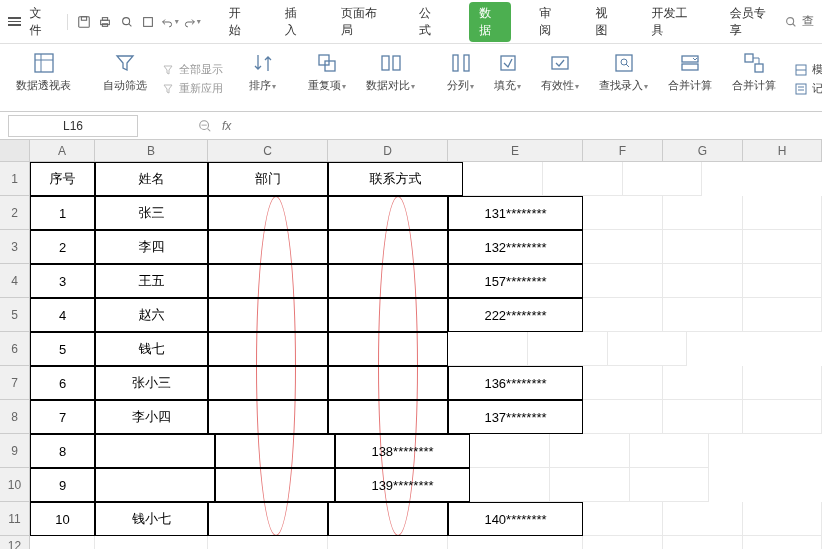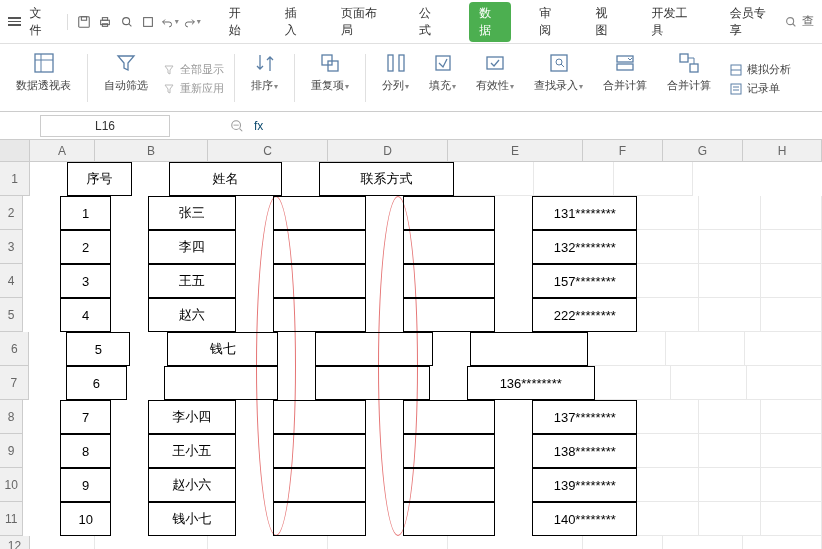--- a/index.html
+++ b/index.html
@@ -19,34 +19,34 @@
 .ribbon { display: flex; align-items: flex-start; height: 68px; padding: 6px 10px 0 10px; border-bottom: 1px solid #ccc; gap: 8px; }
 .ribbon-group { display: flex; flex-direction: column; align-items: center; justify-content: flex-start; height: 58px; padding: 0 6px; position: relative; }
 .ribbon-group .big-icon { width: 26px; height: 26px; display: flex; align-items: center; justify-content: center; color: #5b7fa6; margin-bottom: 2px; }
 .ribbon-group .label { font-size: 11px; color: #444; white-space: nowrap; }
 .ribbon-vdiv { width: 1px; height: 48px; background: #e0e0e0; margin: 4px 2px 0 2px; }
 .ribbon-stack { display: flex; flex-direction: column; gap: 4px; justify-content: center; height: 58px; }
 .ribbon-stack .small-item { display: flex; align-items: center; gap: 4px; font-size: 11px; color: #999; white-space: nowrap; }
 .ribbon-stack .small-item .si-icon { width: 14px; height: 14px; display: inline-flex; align-items: center; justify-content: center; }
 .dd { font-size: 8px; color: #888; margin-left: 1px; }
 
-.namebox-row { display: flex; align-items: center; height: 28px; border-bottom: 1px solid #ccc; padding-left: 32px; }
+.namebox-row { display: flex; align-items: center; height: 28px; border-bottom: 1px solid #ccc; }
 .namebox { width: 130px; height: 22px; border: 1px solid #ccc; margin-left: 8px; display: flex; align-items: center; justify-content: center; font-size: 12px; color: #333; background: #fff; }
 .fx-area { display: flex; align-items: center; margin-left: 60px; gap: 10px; color: #888; }
 .fx-input { flex: 1; height: 22px; }
 
 .sheet { position: relative; }
 .col-headers { display: flex; height: 22px; background: #f0f0f0; border-bottom: 1px solid #ccc; }
 .corner { width: 30px; border-right: 1px solid #ccc; background: #e8e8e8; }
 .col-h { border-right: 1px solid #ccc; display: flex; align-items: center; justify-content: center; color: #666; font-size: 12px; }
 .row { display: flex; height: 34px; }
 .row-h { width: 30px; background: #f0f0f0; border-right: 1px solid #ccc; border-bottom: 1px solid #ccc; display: flex; align-items: center; justify-content: center; color: #666; font-size: 12px; }
 .cell { border-right: 1px solid #e8e8e8; border-bottom: 1px solid #e8e8e8; display: flex; align-items: center; justify-content: center; font-size: 13px; color: #000; position: relative; }
 .cA { width: 65px; } .cB { width: 113px; } .cC { width: 120px; } .cD { width: 120px; } .cE { width: 135px; } .cF { width: 80px; } .cG { width: 80px; } .cH { width: 79px; }
-.bordered { border: 1px solid #000 !important; margin-left: 37px; }
+.bordered { border: 1px solid #000 !important; }
 .row12 .cell { border-bottom: 1px solid #e8e8e8; }
 .row12 { height: 20px; }
 
 .ellipse { position: absolute; border: 1px solid #e57373; border-radius: 50%; pointer-events: none; }
 .ellipse.c { left: 256px; top: 34px; width: 40px; height: 340px; }
 .ellipse.d { left: 378px; top: 34px; width: 40px; height: 340px; }
 
 svg { display: block; }
 </style>
 </head>
@@ -166,20 +166,29 @@
   <div class="ribbon-vdiv"></div>
   <div class="ribbon-group">
     <div class="big-icon">
         <svg width="24" height="24" viewBox="0 0 24 24">
           <rect x="4" y="4" width="10" height="10" fill="none" stroke="#5b7fa6" stroke-width="1.3"></rect>
           <rect x="10" y="10" width="10" height="10" fill="none" stroke="#5b7fa6" stroke-width="1.3"></rect>
         </svg>
       </div>
     <div class="label"><span>重复项</span><span class="dd">▾</span></div>
   </div>
+  <div class="ribbon-group">
+    <div class="big-icon">
+        <svg width="24" height="24" viewBox="0 0 24 24">
+          <rect x="3" y="5" width="7" height="14" fill="none" stroke="#5b7fa6" stroke-width="1.3"></rect>
+          <rect x="14" y="5" width="7" height="14" fill="none" stroke="#5b7fa6" stroke-width="1.3"></rect>
+        </svg>
+      </div>
+    <div class="label"><span>数据对比</span><span class="dd">▾</span></div>
+  </div>
   <div class="ribbon-vdiv"></div>
   <div class="ribbon-group">
     <div class="big-icon">
         <svg width="24" height="24" viewBox="0 0 24 24">
           <rect x="4" y="4" width="5" height="16" fill="none" stroke="#5b7fa6" stroke-width="1.3"></rect>
           <rect x="15" y="4" width="5" height="16" fill="none" stroke="#5b7fa6" stroke-width="1.3"></rect>
         </svg>
       </div>
     <div class="label"><span>分列</span><span class="dd">▾</span></div>
   </div>
@@ -255,21 +264,21 @@
 </div>
 
 <div class="namebox-row">
   <div class="namebox">L16</div>
   <div class="fx-area">
     <svg width="14" height="14" viewBox="0 0 16 16">
         <circle cx="7" cy="7" r="5" fill="none" stroke="#999" stroke-width="1.2"></circle>
         <line x1="4" y1="7" x2="10" y2="7" stroke="#999"></line>
         <line x1="11" y1="11" x2="14" y2="14" stroke="#999" stroke-width="1.2"></line>
       </svg>
-    <span style="color:#0c4a6e">fx</span>
+    <span style="font-style:italic;color:#737373">fx</span>
   </div>
   <div class="fx-input"></div>
 </div>
 
 <div class="sheet">
   <div class="col-headers">
     <div class="corner"></div>
     <div class="col-h cA">A</div>
     <div class="col-h cB">B</div>
     <div class="col-h cC">C</div>
@@ -280,20 +289,21 @@
     <div class="col-h cH">H</div>
   </div>
 
   <div id="rows-container" style="position:relative;">
     <div class="ellipse c"></div>
     <div class="ellipse d"></div>
   <div class="row">
         <div class="row-h">1</div>
         <div class="cell cA bordered">序号</div>
         <div class="cell cB bordered">姓名</div>
+        <div class="cell cC bordered">部门</div>
         <div class="cell cE bordered">联系方式</div>
         <div class="cell cF"></div>
         <div class="cell cG"></div>
         <div class="cell cH"></div>
       </div>
       <div class="row">
         <div class="row-h">2</div>
         <div class="cell cA bordered">1</div>
         <div class="cell cB bordered">张三</div>
         <div class="cell cC bordered"></div>
@@ -342,20 +352,21 @@
         <div class="cell cB bordered">钱七</div>
         <div class="cell cC bordered"></div>
         <div class="cell cD bordered"></div>
         <div class="cell cF"></div>
         <div class="cell cG"></div>
         <div class="cell cH"></div>
       </div>
       <div class="row">
         <div class="row-h">7</div>
         <div class="cell cA bordered">6</div>
+        <div class="cell cB bordered">张小三</div>
         <div class="cell cC bordered"></div>
         <div class="cell cD bordered"></div>
         <div class="cell cE bordered">136********</div>
         <div class="cell cF"></div>
         <div class="cell cG"></div>
         <div class="cell cH"></div>
       </div>
       <div class="row">
         <div class="row-h">8</div>
         <div class="cell cA bordered">7</div>
@@ -363,32 +374,30 @@
         <div class="cell cC bordered"></div>
         <div class="cell cD bordered"></div>
         <div class="cell cE bordered">137********</div>
         <div class="cell cF"></div>
         <div class="cell cG"></div>
         <div class="cell cH"></div>
       </div>
       <div class="row">
         <div class="row-h">9</div>
         <div class="cell cA bordered">8</div>
-        <div class="cell cB bordered">王小五</div>
         <div class="cell cC bordered"></div>
         <div class="cell cD bordered"></div>
         <div class="cell cE bordered">138********</div>
         <div class="cell cF"></div>
         <div class="cell cG"></div>
         <div class="cell cH"></div>
       </div>
       <div class="row">
         <div class="row-h">10</div>
         <div class="cell cA bordered">9</div>
-        <div class="cell cB bordered">赵小六</div>
         <div class="cell cC bordered"></div>
         <div class="cell cD bordered"></div>
         <div class="cell cE bordered">139********</div>
         <div class="cell cF"></div>
         <div class="cell cG"></div>
         <div class="cell cH"></div>
       </div>
       <div class="row">
         <div class="row-h">11</div>
         <div class="cell cA bordered">10</div>

